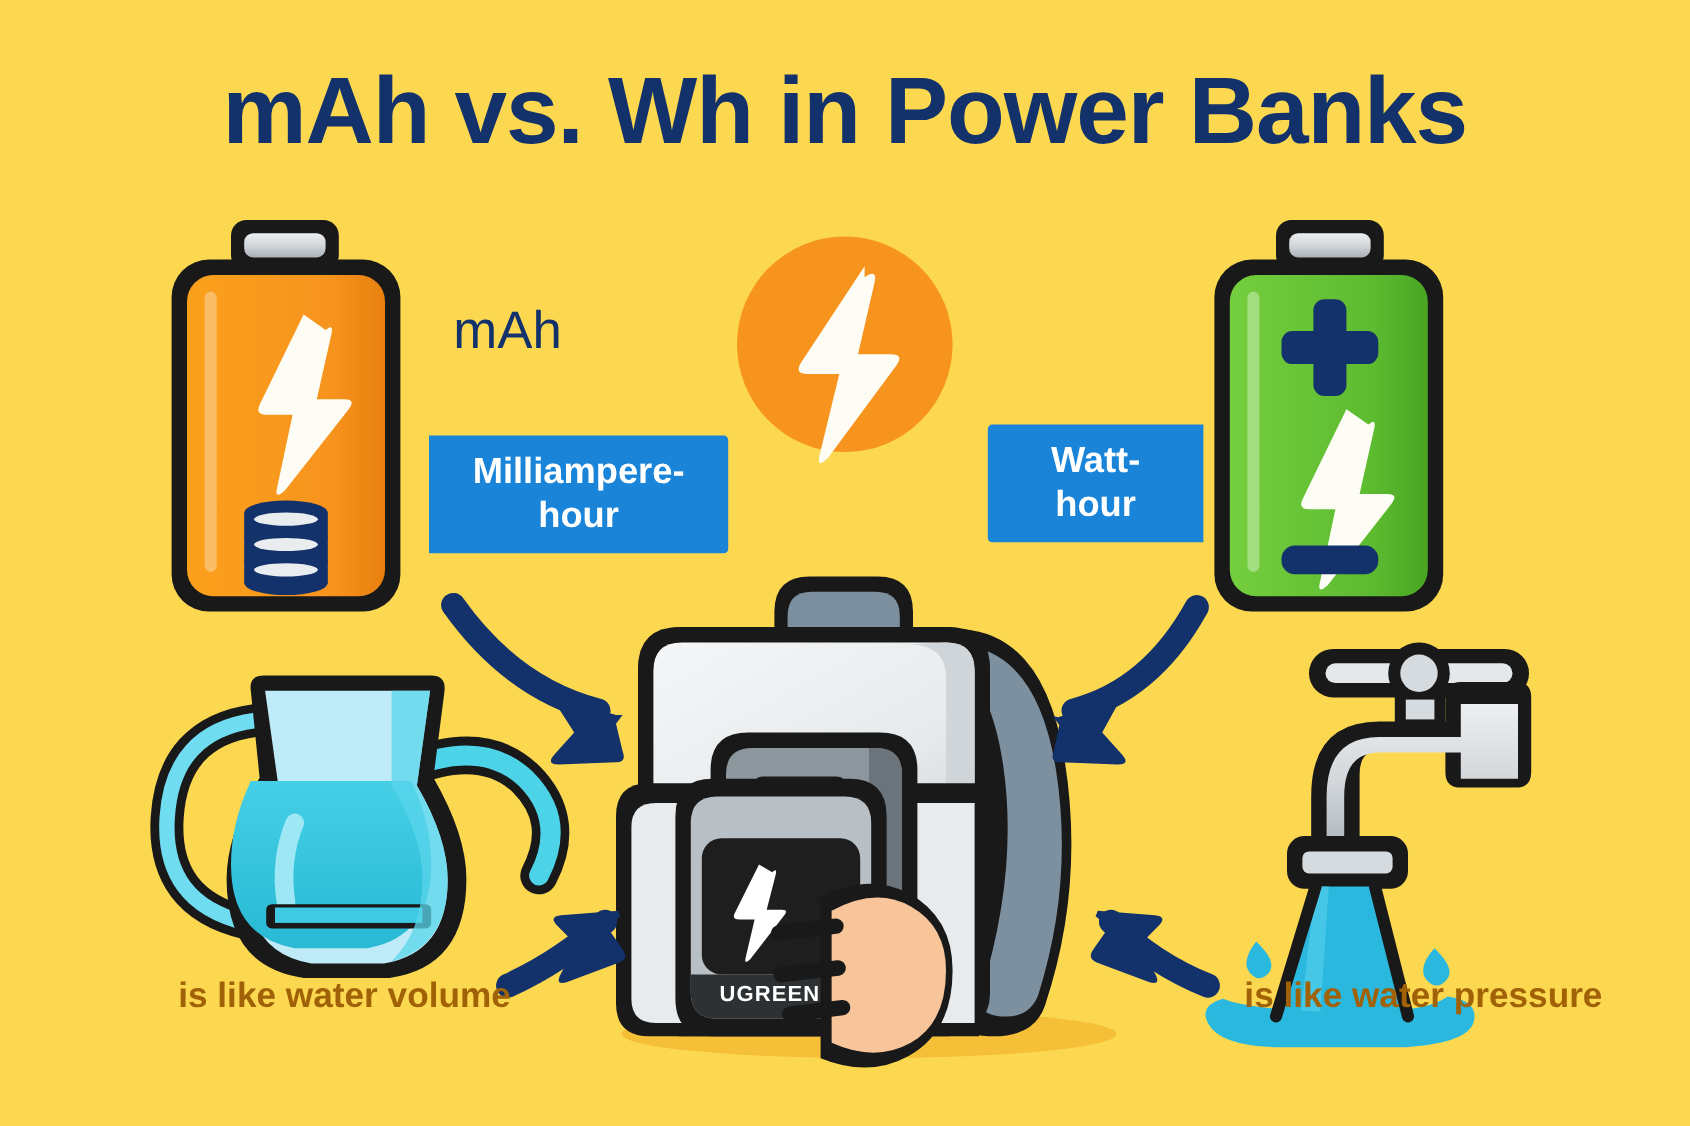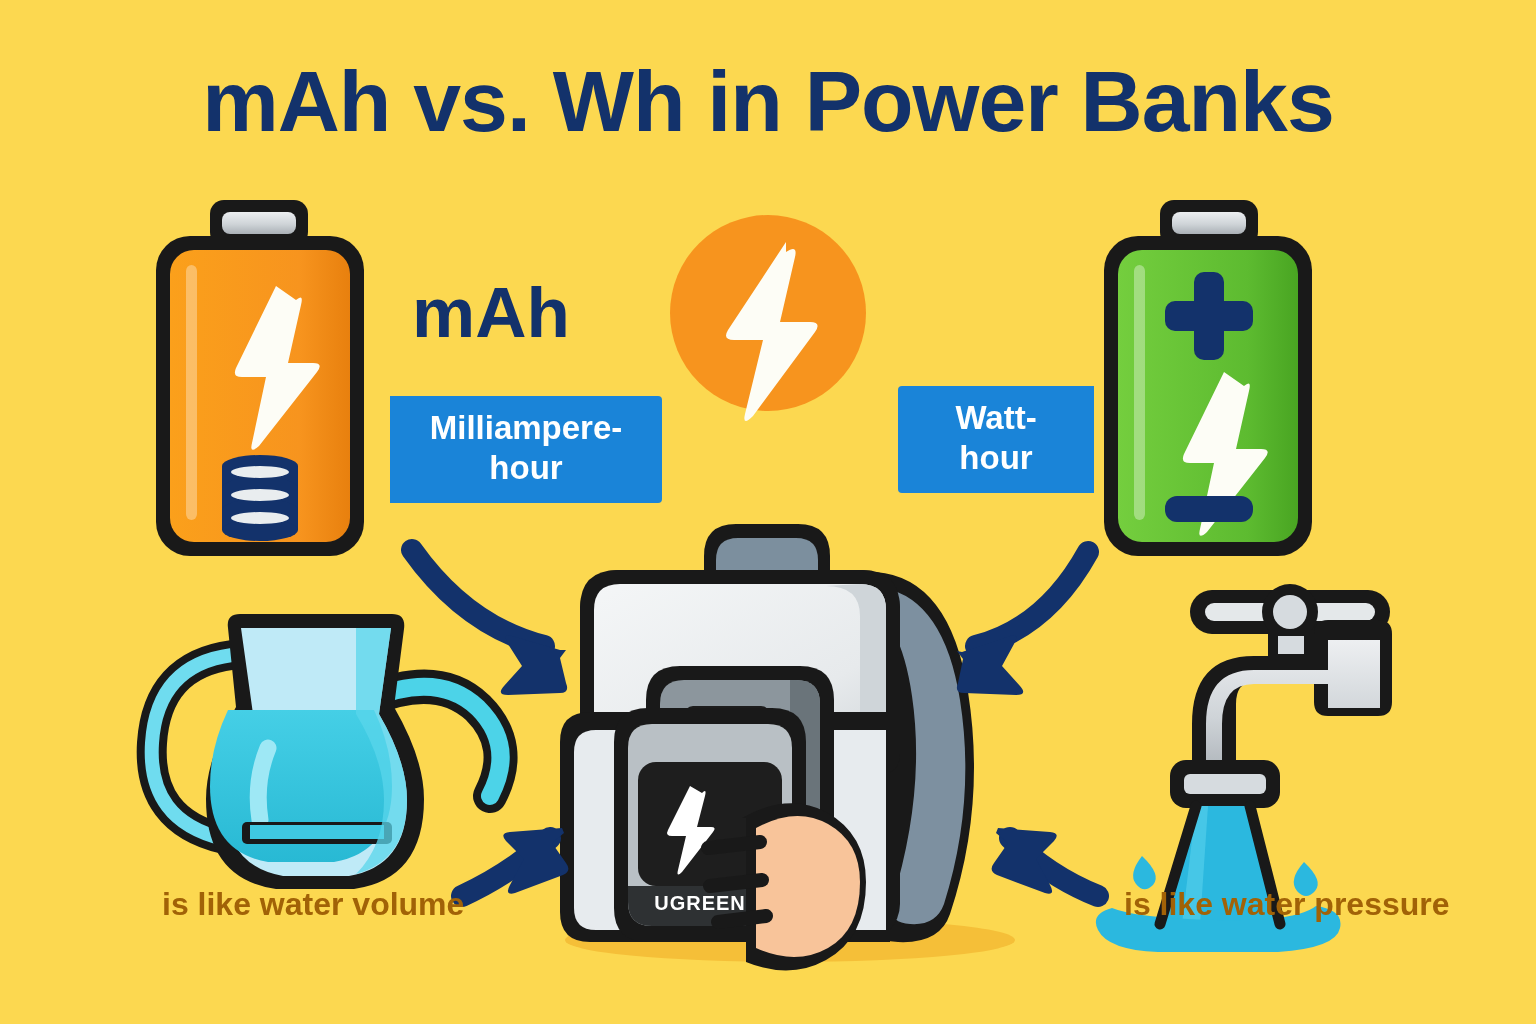--- a/index.html
+++ b/index.html
@@ -32,22 +32,22 @@
     font-weight: 700;
     letter-spacing: -1px;
     color: #13326B;
     white-space: nowrap;
     line-height: 1;
   }
 
   
   .unit-label {
     position: absolute;
-    font-size: 71px;
-    font-weight: 700;
+    font-size: 48px;
+    font-weight: 400;
     color: #13326B;
     line-height: 1;
     white-space: nowrap;
   }
   #label-mah { left: 412px; top: 277px; }
   #label-wh  { left: 922px; top: 277px; }
 
   
   .badge {
     position: absolute;
@@ -75,21 +75,21 @@
 
   
   .caption {
     position: absolute;
     font-size: 32px;
     font-weight: 700;
     color: #a16207;
     line-height: 1.28;
   }
   #caption-left  { left: 162px; top: 884px; width: 330px; text-align: left; }
-  #caption-right { left: 1124px; top: 884px; width: 340px; text-align: left; }
+  #caption-right { left: 1124px; top: 884px; width: 340px; text-align: center; }
 
   
   #art {
     position: absolute;
     left: 0; top: 0;
     width: 1536px; height: 1024px;
   }
 </style>
 </head>
 <body>

